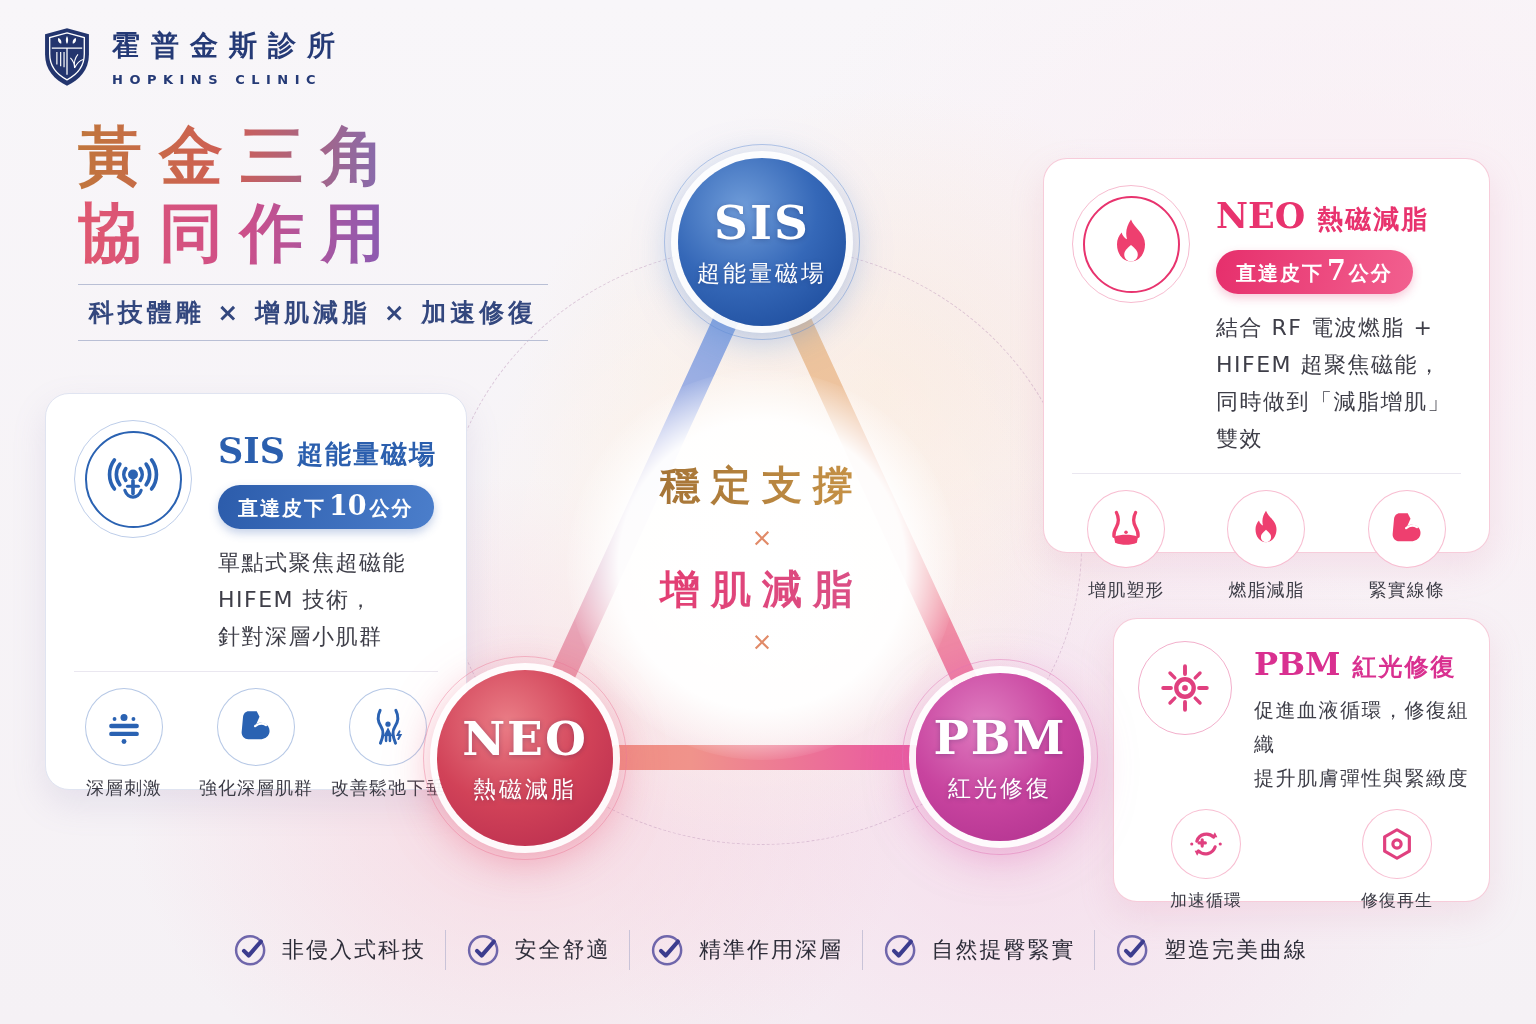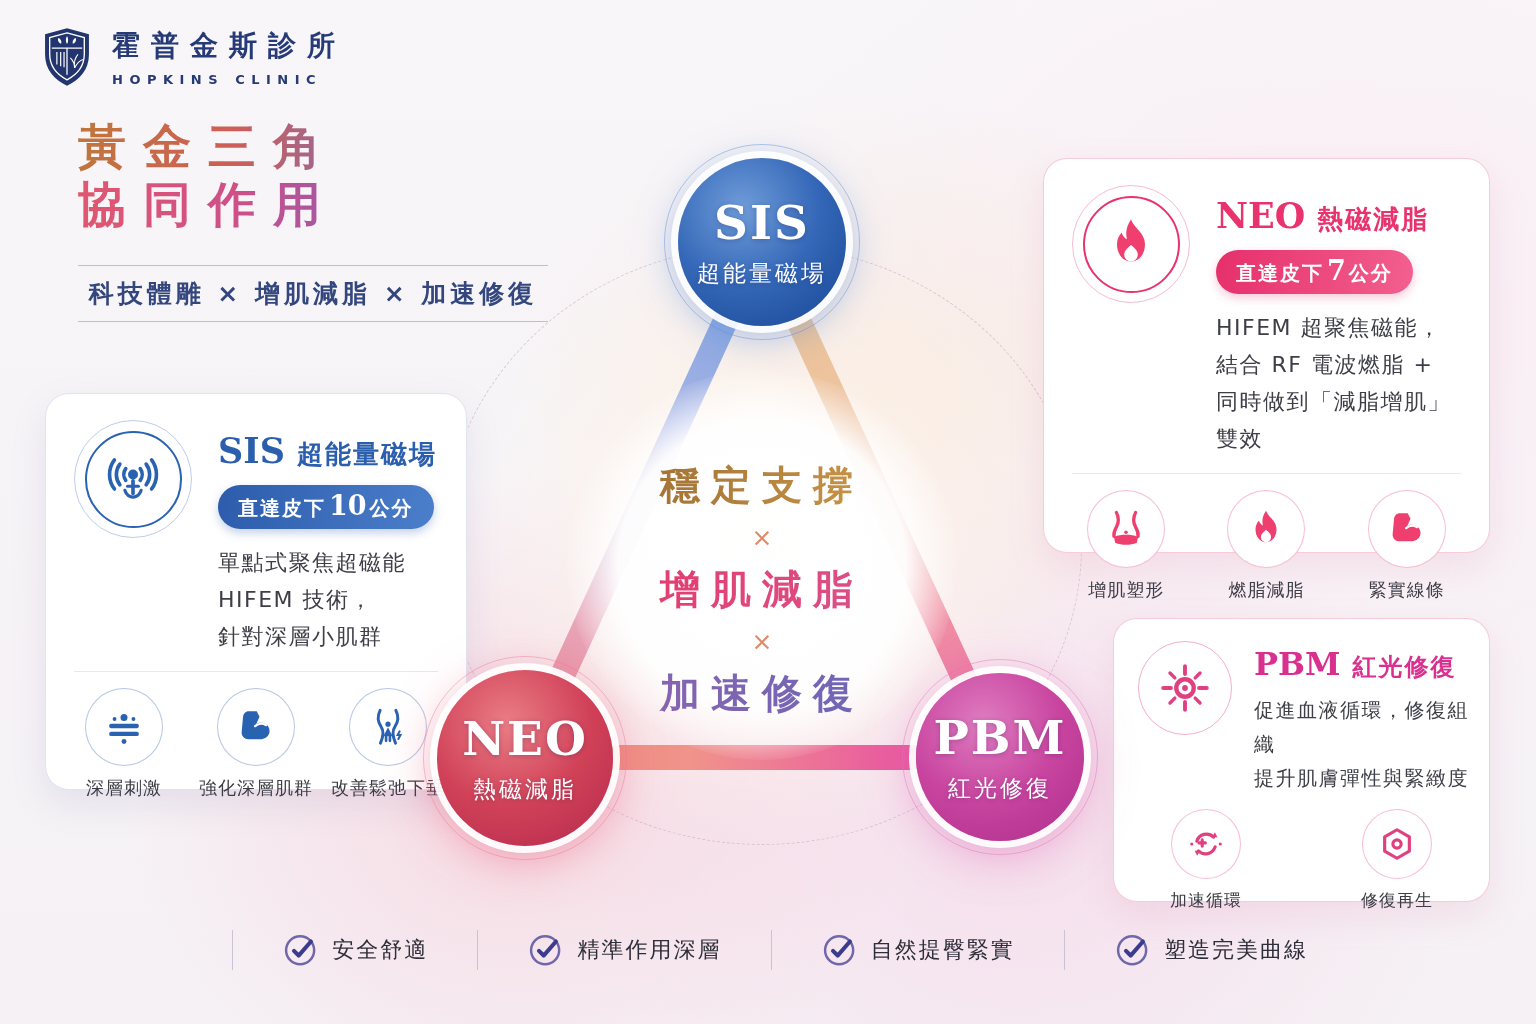--- a/index.html
+++ b/index.html
@@ -16,25 +16,25 @@
   }
   svg{display:block}
 
   
   .brand{position:absolute; left:40px; top:26px; display:flex; gap:18px; align-items:center; z-index:8;}
   .brand-zh{font-size:28px; font-weight:600; letter-spacing:11px; color:#253a76;}
   .brand-en{font-size:13px; font-weight:600; letter-spacing:6.5px; color:#253a76; margin-top:7px;}
 
   
   .title-block{position:absolute; left:78px; top:118px; z-index:8;}
-  .title-line{font-family:"DejaVu Serif","Liberation Serif",serif; font-size:48px; font-weight:700;
+  .title-line{font-family:"DejaVu Serif","Liberation Serif",serif; font-size:64px; font-weight:700;
     letter-spacing:17px; line-height:1.2; -webkit-background-clip:text; background-clip:text; color:transparent;}
   .title-line.l1{background-image:linear-gradient(92deg,#c0763c 0%,#cf5e55 32%,#7f6cb6 68%,#3c63b8 100%);}
   .title-line.l2{background-image:linear-gradient(92deg,#e0586f 0%,#cf4f88 34%,#8a5cb3 66%,#2f63c0 100%);}
-  .subtitle-wrap{margin-top:32px; width:470px; border-top:1px solid #b9bfd5; border-bottom:1px solid #b9bfd5;
+  .subtitle-wrap{margin-top:12px; width:470px; border-top:1px solid #b9bfd5; border-bottom:1px solid #b9bfd5;
     padding:11px 0; text-align:center;}
   .subtitle{font-size:25px; font-weight:700; letter-spacing:4px; color:#33477e;}
 
   
   .dashed-ring{position:absolute; left:442px; top:245px; width:640px; height:600px; border-radius:50%;
     border:1.5px dashed rgba(188,150,185,.45); z-index:0;}
   .edge{position:absolute; height:25px; border-radius:13px; transform-origin:0 50%; z-index:1;}
   .edge-left{left:762px; top:229px; width:568px; transform:rotate(114.7deg);
     background:linear-gradient(90deg,#78a0dc 0%,#a9b4e6 38%,#e7a9bc 72%,#ee8091 100%);}
   .edge-right{left:762px; top:229px; width:567px; transform:rotate(65.2deg);
@@ -237,21 +237,20 @@
   <div class="edge edge-left"></div>
   <div class="edge edge-right"></div>
   <div class="edge edge-bottom"></div>
   <div class="center-glow"></div>
 
   <div class="center-text">
     <div class="ct-main ct-1">穩定支撐</div>
     <div class="ct-sep">×</div>
     <div class="ct-main ct-2">增肌減脂</div>
     <div class="ct-sep">×</div>
-    <div class="ct-main ct-3">加速修復</div>
   </div>
 
   <div class="node node-sis">
     <div class="node-name">SIS</div>
     <div class="node-sub">超能量磁場</div>
   </div>
   <div class="node node-neo">
     <div class="node-name">NEO</div>
     <div class="node-sub">熱磁減脂</div>
   </div>
@@ -328,22 +327,22 @@
         <div class="card-title">
           <span class="en t-pink">NEO</span>
           <span class="zh t-pink">熱磁減脂</span>
         </div>
         <div class="pill pill-pink">
           <span>直達皮下</span>
           <span class="num">7</span>
           <span>公分</span>
         </div>
         <div class="card-body">
+          <div>結合 RF 電波燃脂 +</div>
           <div>HIFEM 超聚焦磁能，</div>
-          <div>結合 RF 電波燃脂 +</div>
           <div>同時做到「減脂增肌」雙效</div>
         </div>
       </div>
     </div>
     <div class="divider"></div>
     <div class="features">
       <div class="feat">
         <div class="fc fc-pink">
             <svg width="42" height="42" style="color:#ee3f6f">
               <use href="#ic-waist"></use>
@@ -402,20 +401,26 @@
             <svg width="38" height="38" style="color:#e0407f">
               <use href="#ic-hexagon"></use>
             </svg>
           </div>
         <div class="feat-label" style="font-size:17px;">修復再生</div>
       </div>
     </div>
   </section>
 
   <footer class="footer">
+    <div class="f-item">
+      <svg width="38" height="38">
+          <use href="#ic-check"></use>
+        </svg>
+      <span>非侵入式科技</span>
+    </div>
     <div class="f-sep"></div>
     <div class="f-item">
       <svg width="38" height="38">
           <use href="#ic-check"></use>
         </svg>
       <span>安全舒適</span>
     </div>
     <div class="f-sep"></div>
     <div class="f-item">
       <svg width="38" height="38">

